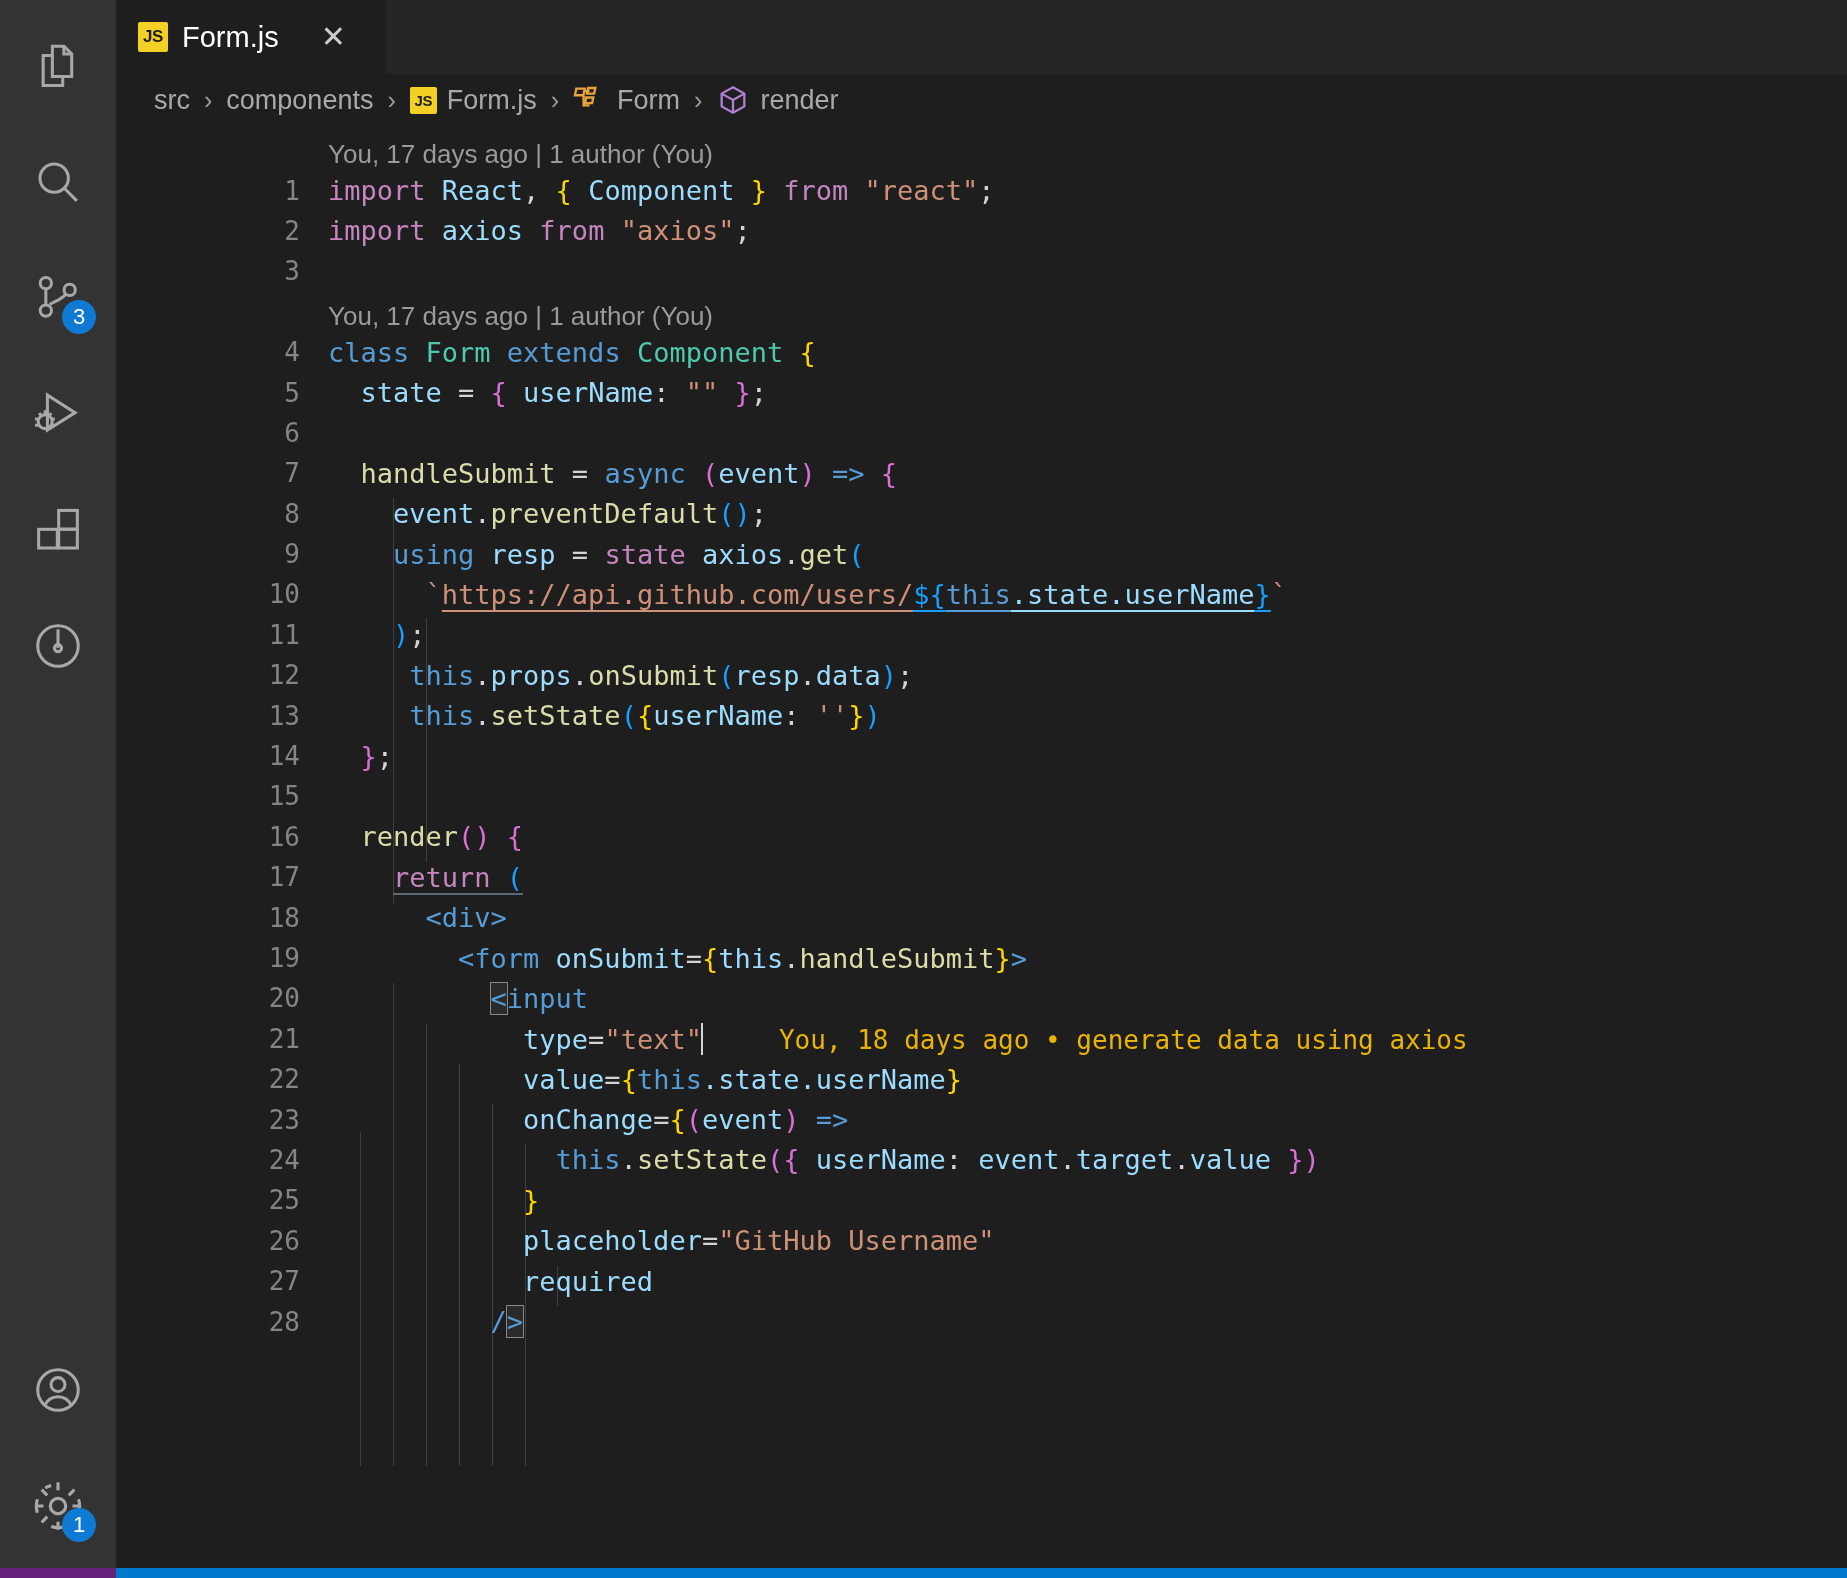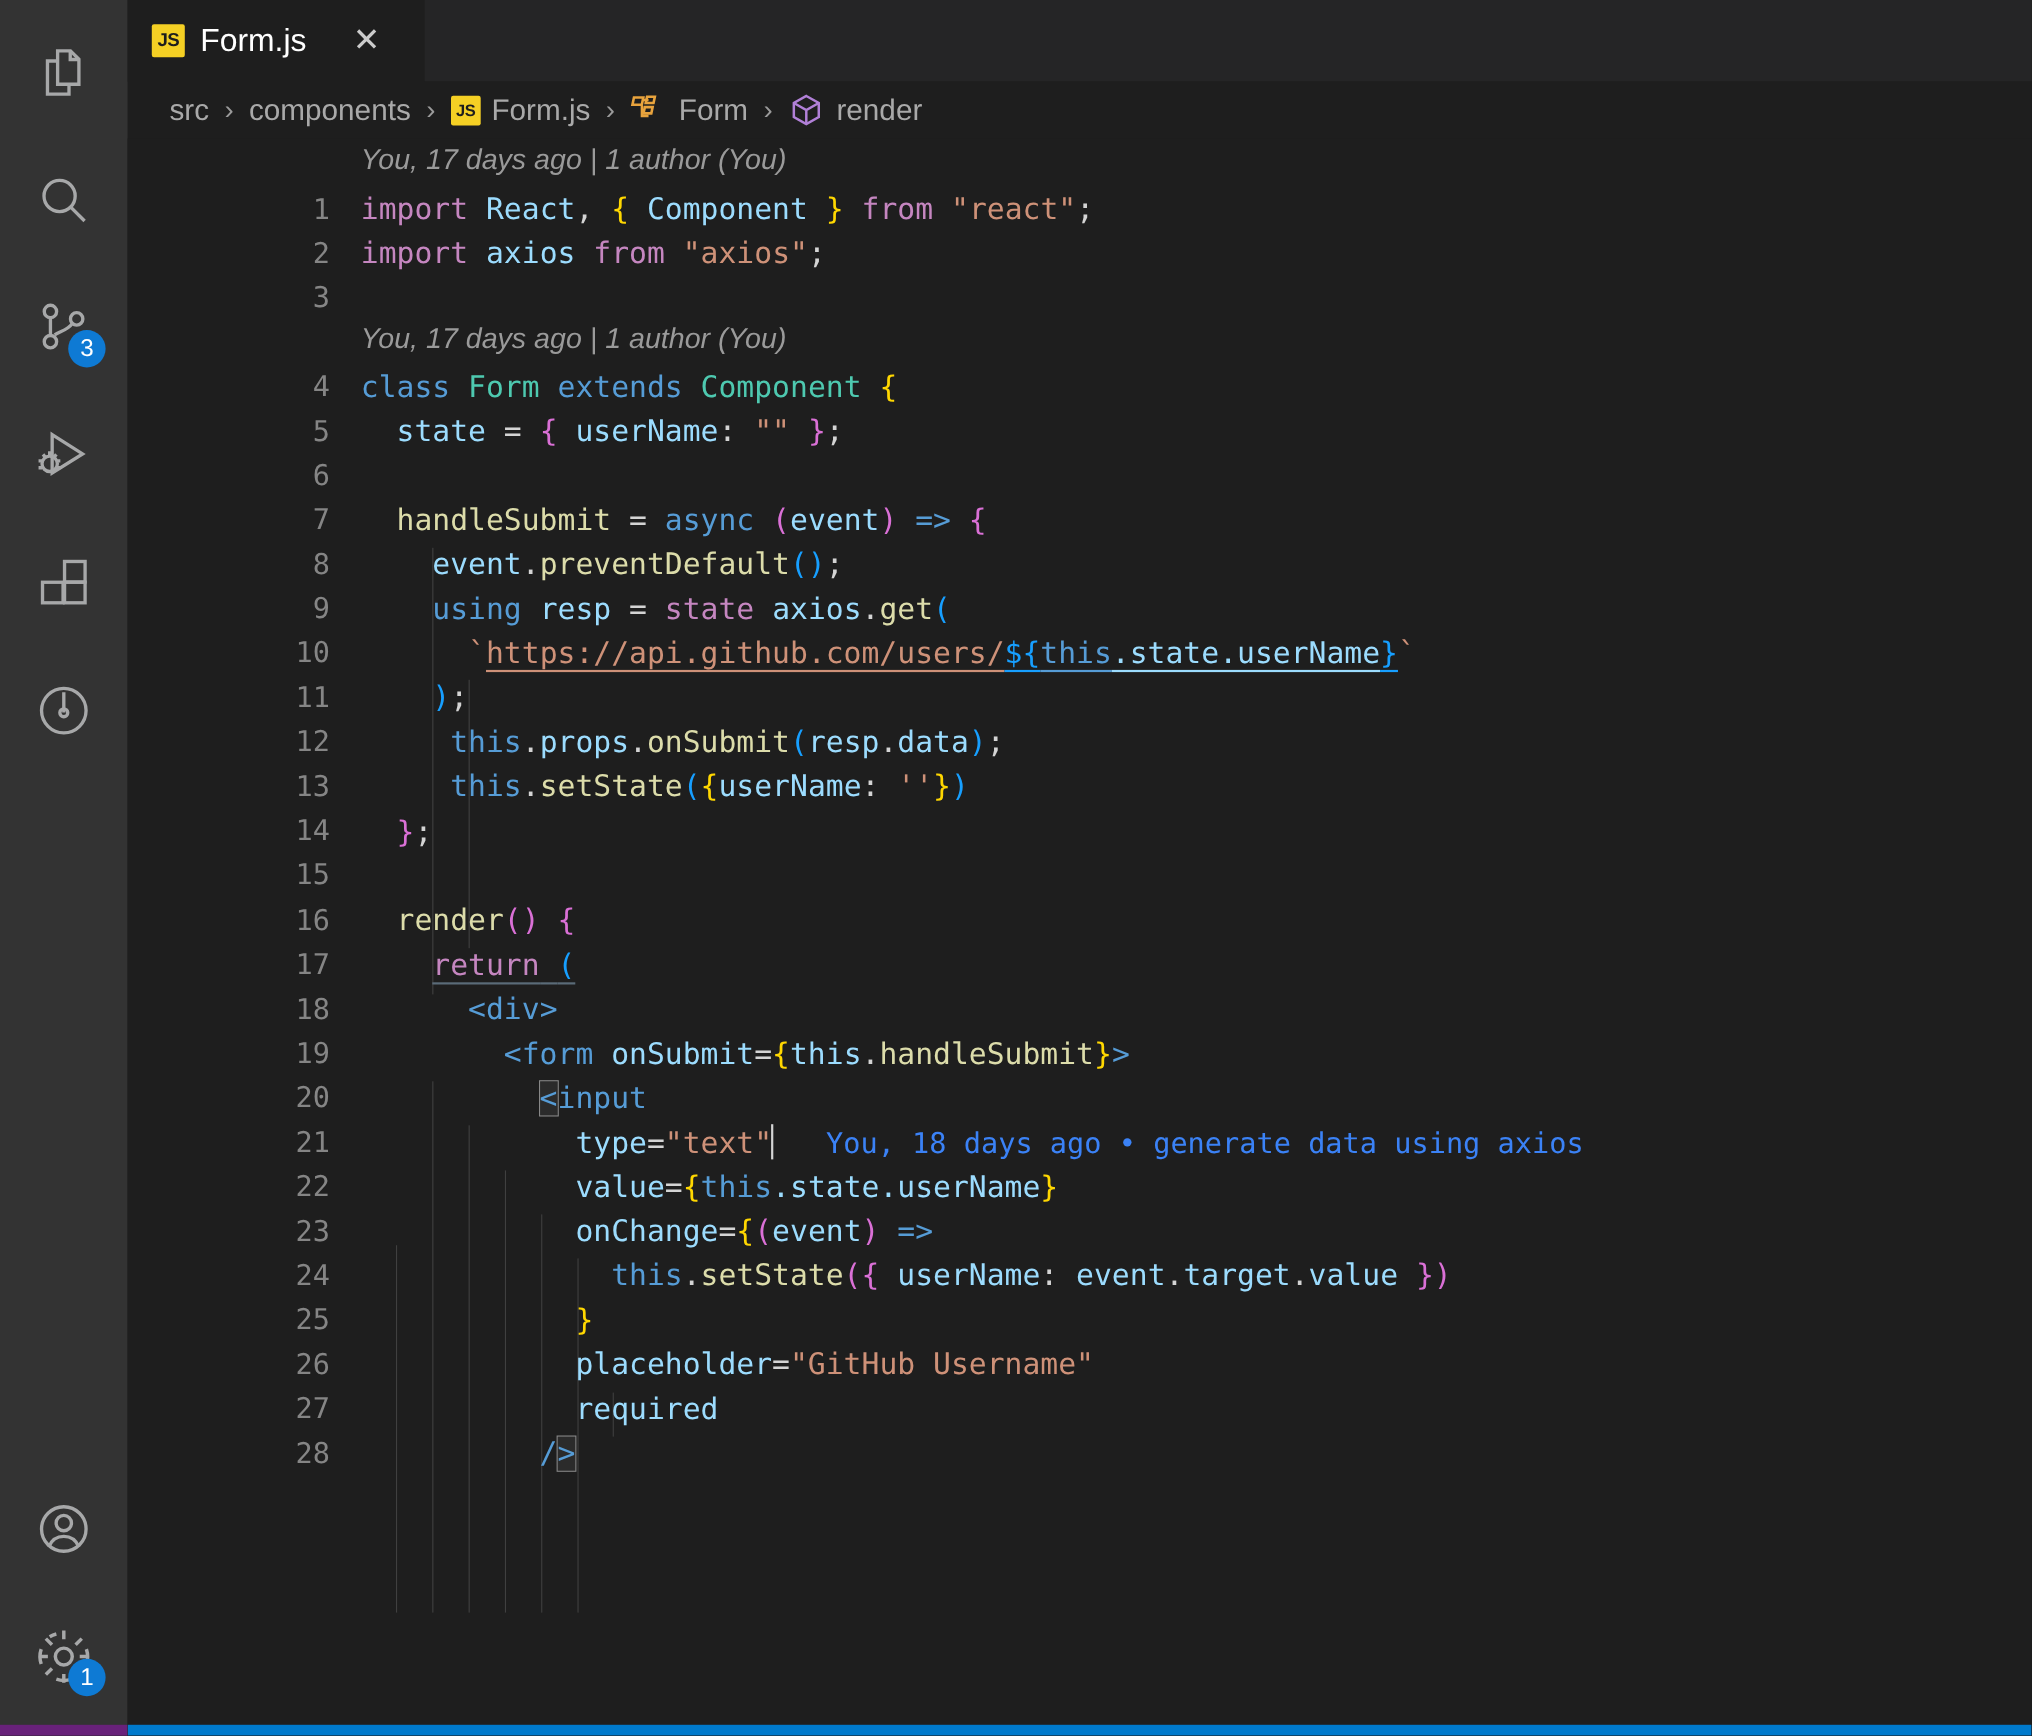--- a/index.html
+++ b/index.html
@@ -99,31 +99,32 @@
     padding-top: 4px;
   }
   .row { display: flex; height: 40.4px; align-items: center; white-space: pre; }
   .gutter {
     width: 212px; flex: 0 0 212px;
     text-align: right; padding-right: 28px;
     color: #858585; font-size: 26px;
     font-family: "DejaVu Sans Mono", monospace;
   }
   .content { position: relative; flex: 1 1 auto; padding-left: 0px; }
-  .blame-row { display:flex; height: 40.4px; align-items:flex-start;font-style:italic; }
+  .blame-row { display:flex; height: 40.4px; align-items:flex-end; }
   .blame-text {
     color: #9a9a9a; font-size: 26px;
     font-family: "Liberation Sans", sans-serif;
     padding-left: 0px;
   }
   .inline-blame {
-    color: #3b82f6;
+    color: #eab308;
     font-family: "DejaVu Sans Mono", monospace;
     font-size: 26px;
     padding-left: 48px;
+    margin-left: 28px;
   }
 
   
   .ig { position: absolute; top: 0; width: 1px; background: #404040; }
 
   
   .t-kw      { color: #c586c0; }           
   .t-kw2     { color: #569cd6; text-align: right; }           
   .t-var     { color: #9cdcfe; }           
   .t-type    { color: #4ec9b0; }           

